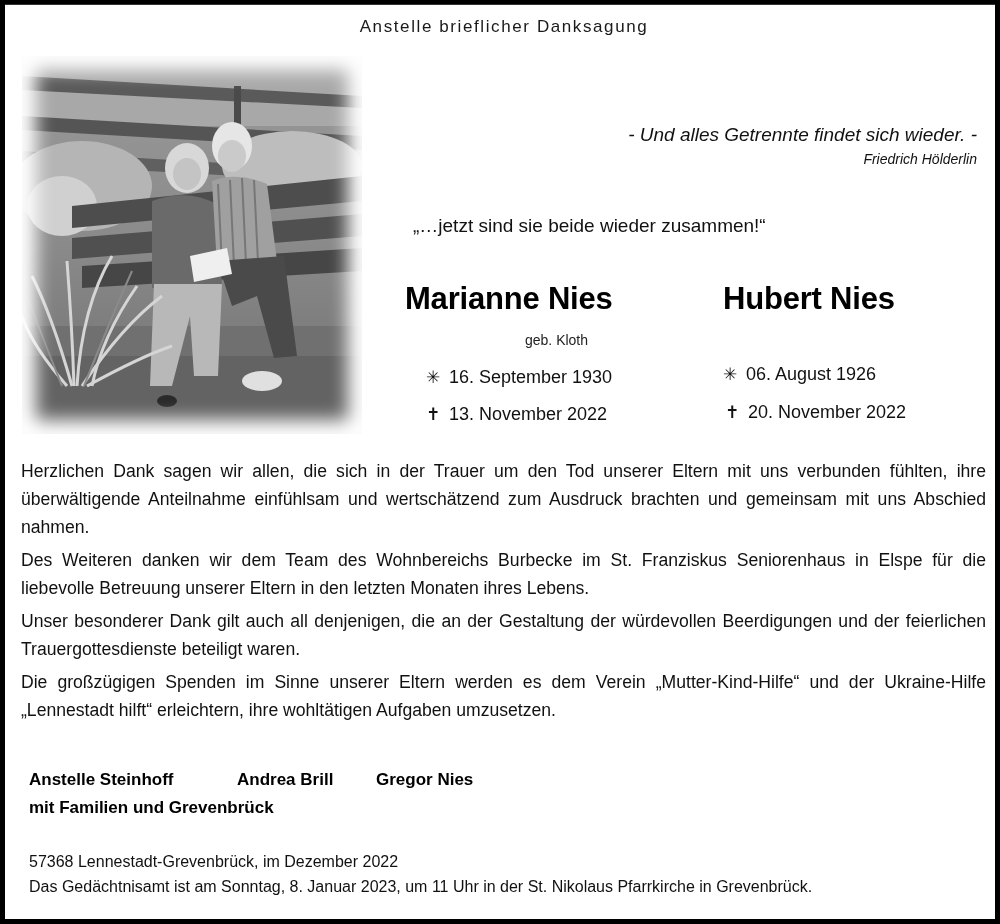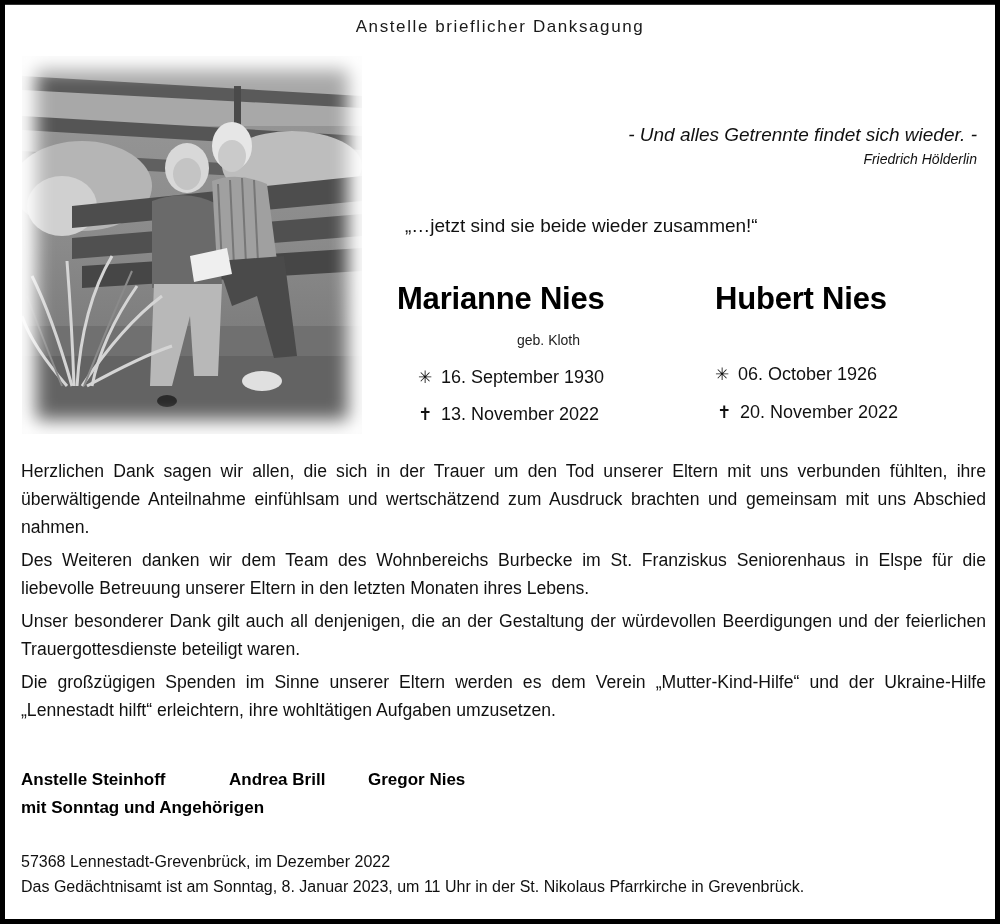--- a/index.html
+++ b/index.html
@@ -2,21 +2,21 @@
 <html><head>
   <meta charset="utf-8">
   <style>
     * { box-sizing: border-box; margin: 0; padding: 0; }
     html, body { width: 1000px; height: 924px; background: #000; overflow: hidden; }
     body { font-family: "Liberation Sans", "DejaVu Sans", sans-serif; color: #111; }
     .page {
       position: absolute; left: 5px; top: 4px; width: 990px; height: 915px;
       background: #fff; border-top: 1px solid #333;
     }
-    .abs { position: absolute; white-space: nowrap; }
+    .abs { position: absolute; white-space: nowrap; padding-left: 8px; }
     .header-title {
       left: 0; width: 990px; top: 12px; text-align: center;
       font-size: 17px; letter-spacing: 1.6px; color: #1a1a1a;
     }
     .photo {
       position: absolute; left: 17px; top: 51px; width: 340px; height: 378px;
       overflow: hidden;
     }
     .photo svg { display: block; }
     .photo .vignette {
@@ -136,35 +136,35 @@
   <div class="abs date d-m-b">
     <span class="sym">✳</span>
     <span>16. September 1930</span>
   </div>
   <div class="abs date d-m-d">
     <span class="sym">✝</span>
     <span>13. November 2022</span>
   </div>
   <div class="abs date d-h-b">
     <span class="sym">✳</span>
-    <span>06. October 1926</span>
+    <span>06. August 1926</span>
   </div>
   <div class="abs date d-h-d">
     <span class="sym">✝</span>
     <span>20. November 2022</span>
   </div>
 
   <div class="body-text">
     <p>Herzlichen Dank sagen wir allen, die sich in der Trauer um den Tod unserer Eltern mit uns verbunden fühlten, ihre überwältigende Anteilnahme einfühlsam und wertschätzend zum Ausdruck brachten und gemeinsam mit uns Abschied nahmen.</p>
     <p>Des Weiteren danken wir dem Team des Wohnbereichs Burbecke im St. Franziskus Seniorenhaus in Elspe für die liebevolle Betreuung unserer Eltern in den letzten Monaten ihres Lebens.</p>
     <p>Unser besonderer Dank gilt auch all denjenigen, die an der Gestaltung der würdevollen Beerdigungen und der feierlichen Trauergottesdienste beteiligt waren.</p>
     <p>Die großzügigen Spenden im Sinne unserer Eltern werden es dem Verein „Mutter-Kind-Hilfe“ und der Ukraine-Hilfe „Lennestadt hilft“ erleichtern, ihre wohltätigen Aufgaben umzusetzen.</p>
   </div>
 
   <div class="abs signers">
     <span class="s1">Anstelle Steinhoff</span><span class="s2">Andrea Brill</span><span>Gregor Nies</span>
   </div>
-  <div class="abs families">mit Sonntag und Angehörigen</div>
+  <div class="abs families">mit Familien und Grevenbrück</div>
 
   <div class="abs footer-line f1">57368 Lennestadt-Grevenbrück, im Dezember 2022</div>
   <div class="abs footer-line f2">Das Gedächtnisamt ist am Sonntag, 8. Januar 2023, um 11 Uhr in der St. Nikolaus Pfarrkirche in Grevenbrück.</div>
 
 </div>
 
 </body></html>

